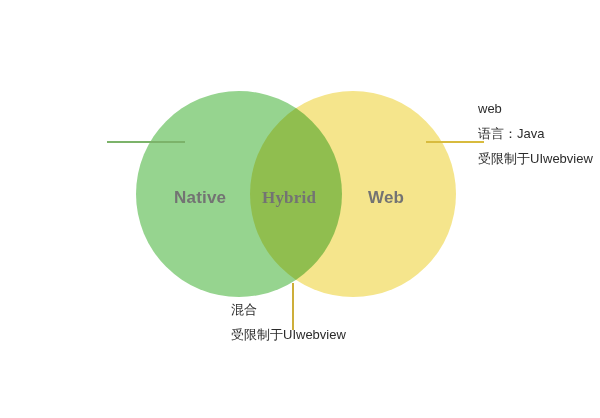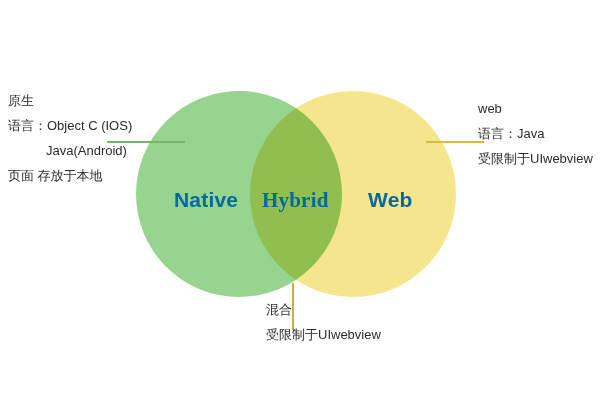--- a/index.html
+++ b/index.html
@@ -44,23 +44,23 @@
 
   #circle-web {
     left: 250px;
     top: 91px;
     background: #f5e58c;
   }
 
   
   .venn-label {
     position: absolute;
-    font-size: 21px;
+    font-size: 17px;
     font-weight: bold;
-    color: #0369a1;
+    color: #737373;
     letter-spacing: 0.2px;
     white-space: nowrap;
   }
   #label-native { left: 174px; top: 188px; }
   #label-hybrid { left: 262px; top: 188px; font-family: Liberation Serif, serif; }
   #label-web    { left: 368px; top: 188px; }
 
   
   .leader {
     position: absolute;
@@ -93,46 +93,40 @@
     font-size: 13px;
     color: #2b2b2b;
     line-height: 25px;
     white-space: nowrap;
   }
   .anno .line { display: block; }
   .anno .line.indent { padding-left: 38px; }
 
   #anno-native { left: 8px;   top: 88px;  }
   #anno-web    { left: 478px; top: 96px;  }
-  #anno-hybrid { left: 231px; top: 297px; margin-left: 35px; }
+  #anno-hybrid { left: 231px; top: 297px; }
 </style>
 </head>
 <body>
 
 <div id="canvas" style="background: rgb(255, 255, 255);">
 
   <div class="venn-layer">
     <div class="circle" id="circle-native" style="background: rgb(150, 212, 143);"></div>
     <div class="circle" id="circle-web" style="background: rgb(245, 229, 140);"></div>
   </div>
 
   <div class="venn-label" id="label-native">Native</div>
   <div class="venn-label" id="label-hybrid">Hybrid</div>
   <div class="venn-label" id="label-web">Web</div>
 
   <div class="leader" id="leader-left" style="background: rgb(124, 179, 106);"></div>
   <div class="leader" id="leader-right" style="background: rgb(216, 187, 62);"></div>
   <div class="leader" id="leader-bottom" style="background: rgb(205, 174, 58);"></div>
 
-  <div class="anno" id="anno-native" style="color: rgb(43, 43, 43);">
-    <span class="line">原生</span>
-    <span class="line">语言：Object C (IOS)</span>
-    <span class="line indent">Java(Android)</span>
-    <span class="line">页面 存放于本地</span>
-  </div>
 
   <div class="anno" id="anno-web" style="color: rgb(43, 43, 43);">
     <span class="line">web</span>
     <span class="line">语言：Java</span>
     <span class="line">受限制于UIwebview</span>
   </div>
 
   <div class="anno" id="anno-hybrid" style="color: rgb(43, 43, 43);">
     <span class="line">混合</span>
     <span class="line">受限制于UIwebview</span>

